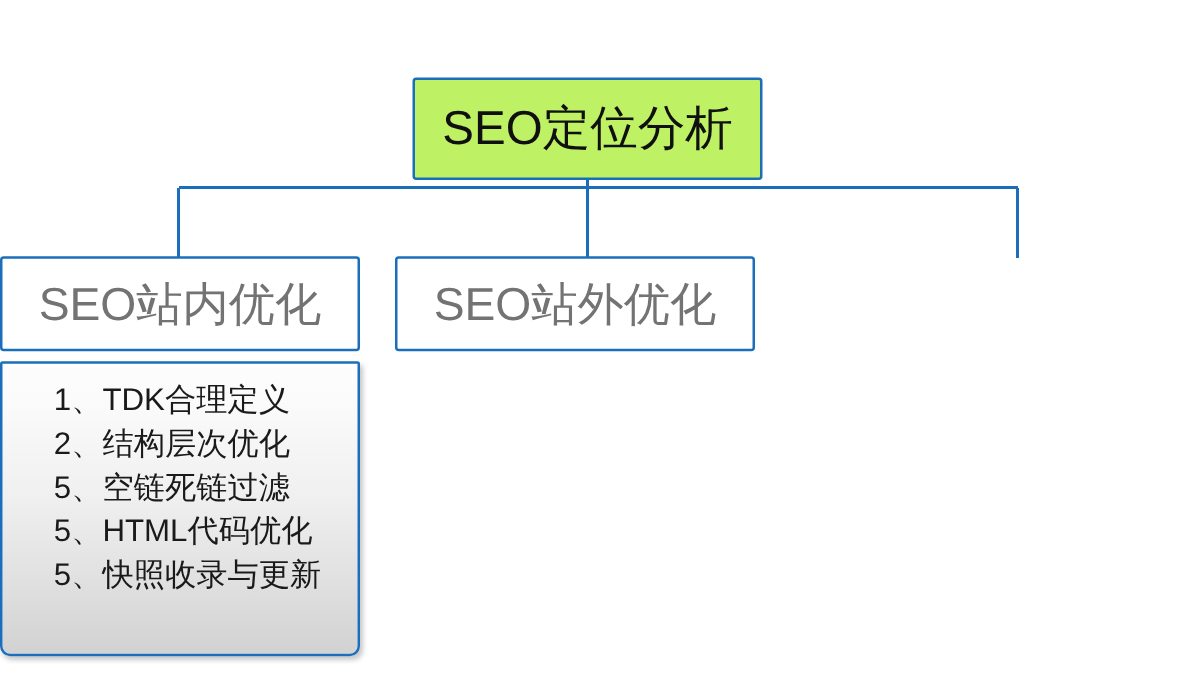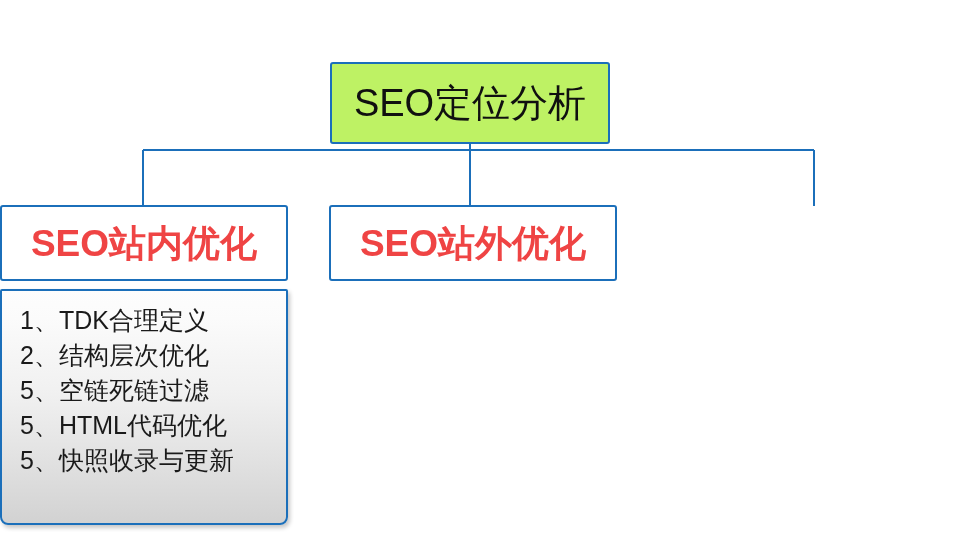--- a/index.html
+++ b/index.html
@@ -57,58 +57,57 @@
   }
 
   
   .column {
     position: absolute;
     top: 205px;
     width: 288px;
     z-index: 3;
   }
   .col-1 { left: 0px; }
-  .col-2 { left: 329px; }
+  .col-2 { left: 316px; }
   .col-3 { left: 672px; width: 288px; }
 
   .col-header {
     box-sizing: border-box;
     height: 76px;
     border: 2px solid #1b6fba;
     border-radius: 3px;
     background: #ffffff;
     display: flex;
     align-items: center;
     justify-content: center;
   }
   .col-header-label {
     font-size: 37px;
-    color: #ef4444;
+    color: #737373;
     line-height: 1;
     white-space: nowrap;
-    font-weight: bold;
   }
 
   .col-list {
     box-sizing: border-box;
     margin-top: 8px;
     border: 2px solid #1b6fba;
     border-top: 2px solid #1b6fba;
     border-radius: 2px 2px 8px 8px;
     background: linear-gradient(to bottom, #fdfdfd 0%, #fbfbfb 12%, #f0f0f0 45%, #e2e2e2 72%, #d2d2d2 100%);
     box-shadow: 2px 3px 4px rgba(0,0,0,0.22);
     padding: 12px 0 14px 0;
     height: 236px;
   }
 
   .list-item {
     font-size: 25px;
     color: #1a1a1a;
     line-height: 35px;
-    padding-left: 18px;
+    padding-left: 41px;
     white-space: nowrap;
     letter-spacing: 0px;
   }
   .col-3 .list-item { padding-left: 22px; }
   .col-2 .list-item { padding-left: 24px; }
 
 </style>
 </head>
 <body>
 

